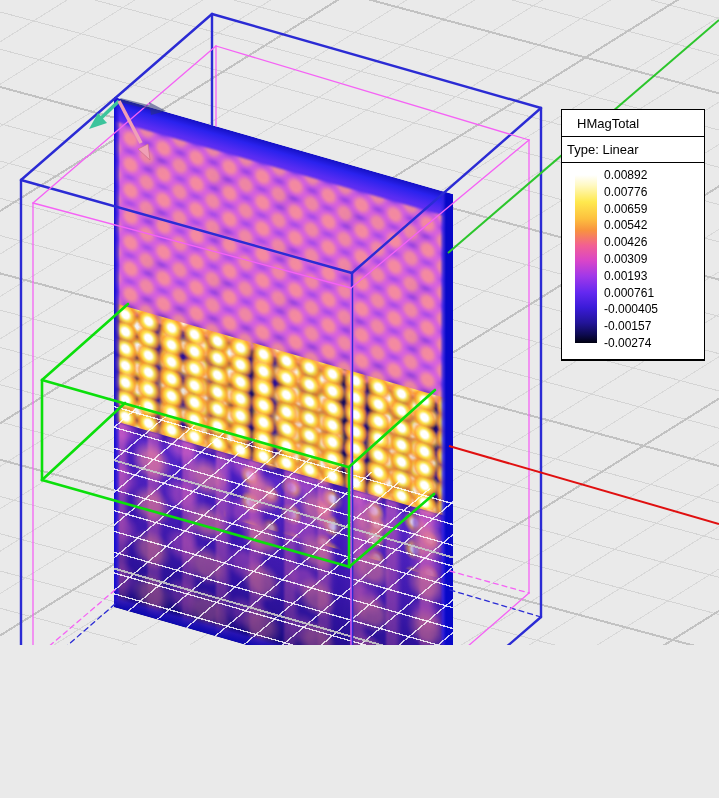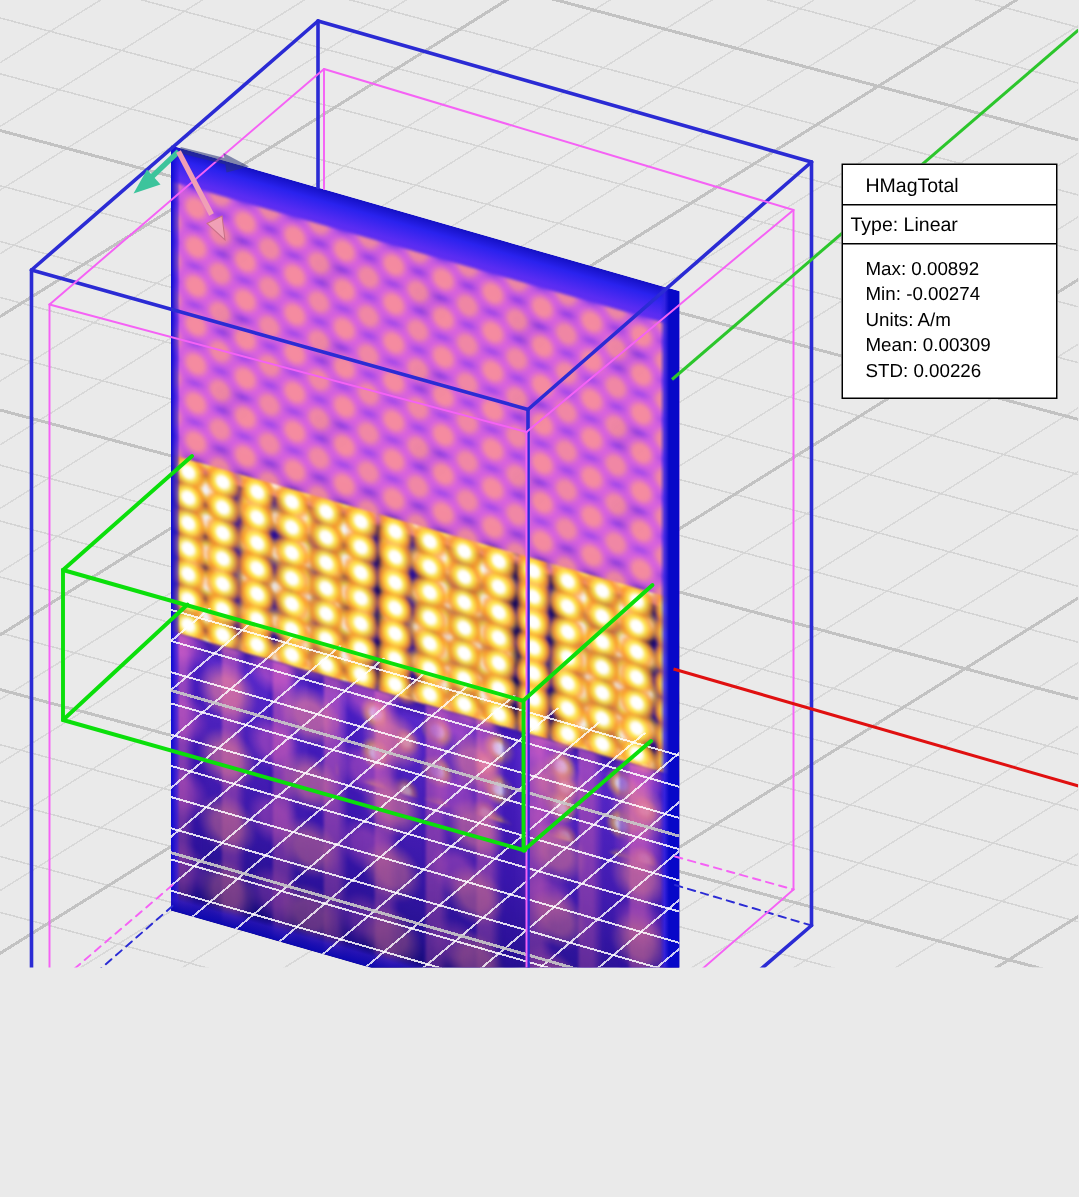--- a/index.html
+++ b/index.html
@@ -173,22 +173,31 @@
       <g>
         <line x1="119" y1="101" x2="141" y2="143" stroke="var(--triad_pink,#f0a0b6)" stroke-width="3.5"></line>
         <polygon points="150,160 148,144 138,149" fill="var(--triad_pink,#f0a0b6)" stroke="#c87088" stroke-width="0.7"></polygon>
       </g>
     </g>
   </svg>
 
   <div class="legend">
     <div class="legend-title">HMagTotal</div>
     <div class="legend-type">Type: Linear</div>
-    <div class="legend-stats">
-      <div>Max: 0.00892</div>
-      <div>Min: -0.00274</div>
-      <div>Units: A/m</div>
-      <div>Mean: 0.00309</div>
-      <div>STD: 0.00226</div>
+    <div class="legend-scale">
+      <div class="colorbar"></div>
+      <div class="ticks">
+        <div>0.00892</div>
+        <div>0.00776</div>
+        <div>0.00659</div>
+        <div>0.00542</div>
+        <div>0.00426</div>
+        <div>0.00309</div>
+        <div>0.00193</div>
+        <div>0.000761</div>
+        <div>-0.000405</div>
+        <div>-0.00157</div>
+        <div>-0.00274</div>
+      </div>
     </div>
   </div>
 
 </div>
 
 </body></html>

